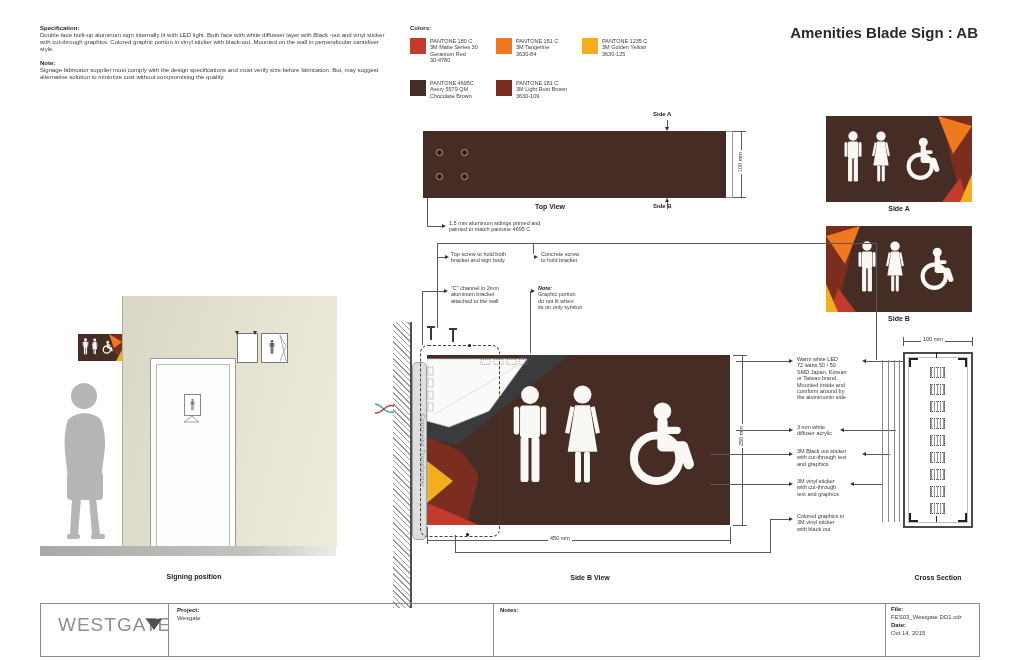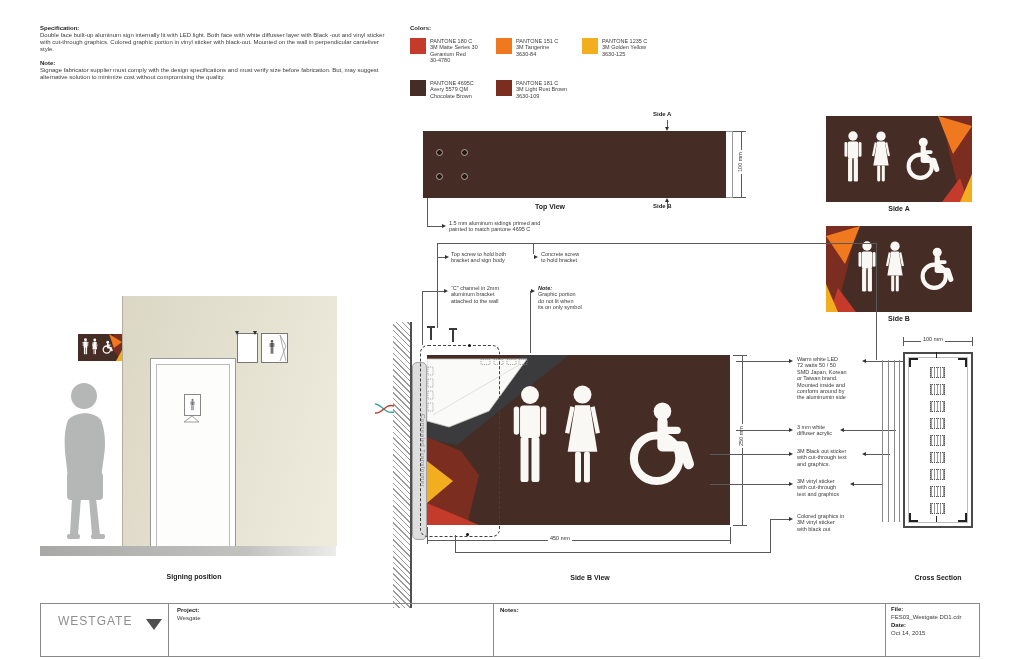--- a/index.html
+++ b/index.html
@@ -91,20 +91,21 @@
     <div class="sw sw4" style="left:0;top:55px;"></div>
     <div class="abs t55 pre" style="left:20px;top:55px;">PANTONE 4695C
 Avery 5579 QM
 Chocolate Brown</div>
     <div class="sw sw5" style="left:86px;top:55px;"></div>
     <div class="abs t55 pre" style="left:106px;top:55px;">PANTONE 181 C
 3M Light Rust Brown
 3630-109</div>
   </div>
 
+  <div class="abs" style="left:700px;top:24px;width:278px;text-align:right;font-size:15px;font-weight:bold;color:#2a2a28;">Amenities Blade Sign : AB</div>
 
   <div class="abs" style="left:423px;top:131px;width:303px;height:67px;background:#452C24;"></div>
   <div class="abs" style="left:726px;top:131px;width:6px;height:65px;background:#fff;border:1px solid #999;border-left:none;"></div>
   <div class="ring" style="left:436px;top:149px;"></div>
   <div class="ring" style="left:461px;top:149px;"></div>
   <div class="ring" style="left:436px;top:173px;"></div>
   <div class="ring" style="left:461px;top:173px;"></div>
   <div class="abs t6 b" style="left:653px;top:111px;">Side A</div>
   <div class="vl" style="left:667px;top:120px;height:8px;"></div>
   <div class="ad" style="left:664.5px;top:127px;"></div>
@@ -334,21 +335,21 @@
   </div>
   <div class="abs cap" style="left:134px;top:573px;width:120px;">Signing position</div>
 
   <div class="hl" style="left:40px;top:603px;width:940px;background:#8a8a8a;"></div>
   <div class="hl" style="left:40px;top:656px;width:940px;background:#8a8a8a;"></div>
   <div class="vl" style="left:40px;top:603px;height:53px;background:#8a8a8a;"></div>
   <div class="vl" style="left:168px;top:603px;height:53px;background:#8a8a8a;"></div>
   <div class="vl" style="left:493px;top:603px;height:53px;background:#8a8a8a;"></div>
   <div class="vl" style="left:885px;top:603px;height:53px;background:#8a8a8a;"></div>
   <div class="vl" style="left:979px;top:603px;height:53px;background:#8a8a8a;"></div>
-  <div class="abs" style="left:58px;top:614px;font-size:12px;color:#8E8E8E;letter-spacing:1px;">WESTGATE</div>
+  <div class="abs" style="left:58px;top:614px;font-size:19px;color:#8E8E8E;letter-spacing:1px;">WESTGATE</div>
   <div class="abs" style="left:146px;top:619px;width:0;height:0;border-top:11px solid #4f4f4f;border-left:8px solid transparent;border-right:8px solid transparent;"></div>
   <div class="abs t6 b" style="left:177px;top:607px;">Project:</div>
   <div class="abs t6" style="left:177px;top:615px;">Wesgate</div>
   <div class="abs t6 b" style="left:500px;top:607px;">Notes:</div>
   <div class="abs t6 b" style="left:891px;top:606px;">File:</div>
   <div class="abs t6" style="left:891px;top:614px;">FES03_Westgate DD1.cdr</div>
   <div class="abs t6 b" style="left:891px;top:622px;">Date:</div>
   <div class="abs t6" style="left:891px;top:630px;">Oct 14,  2015</div>
 
 </div>

